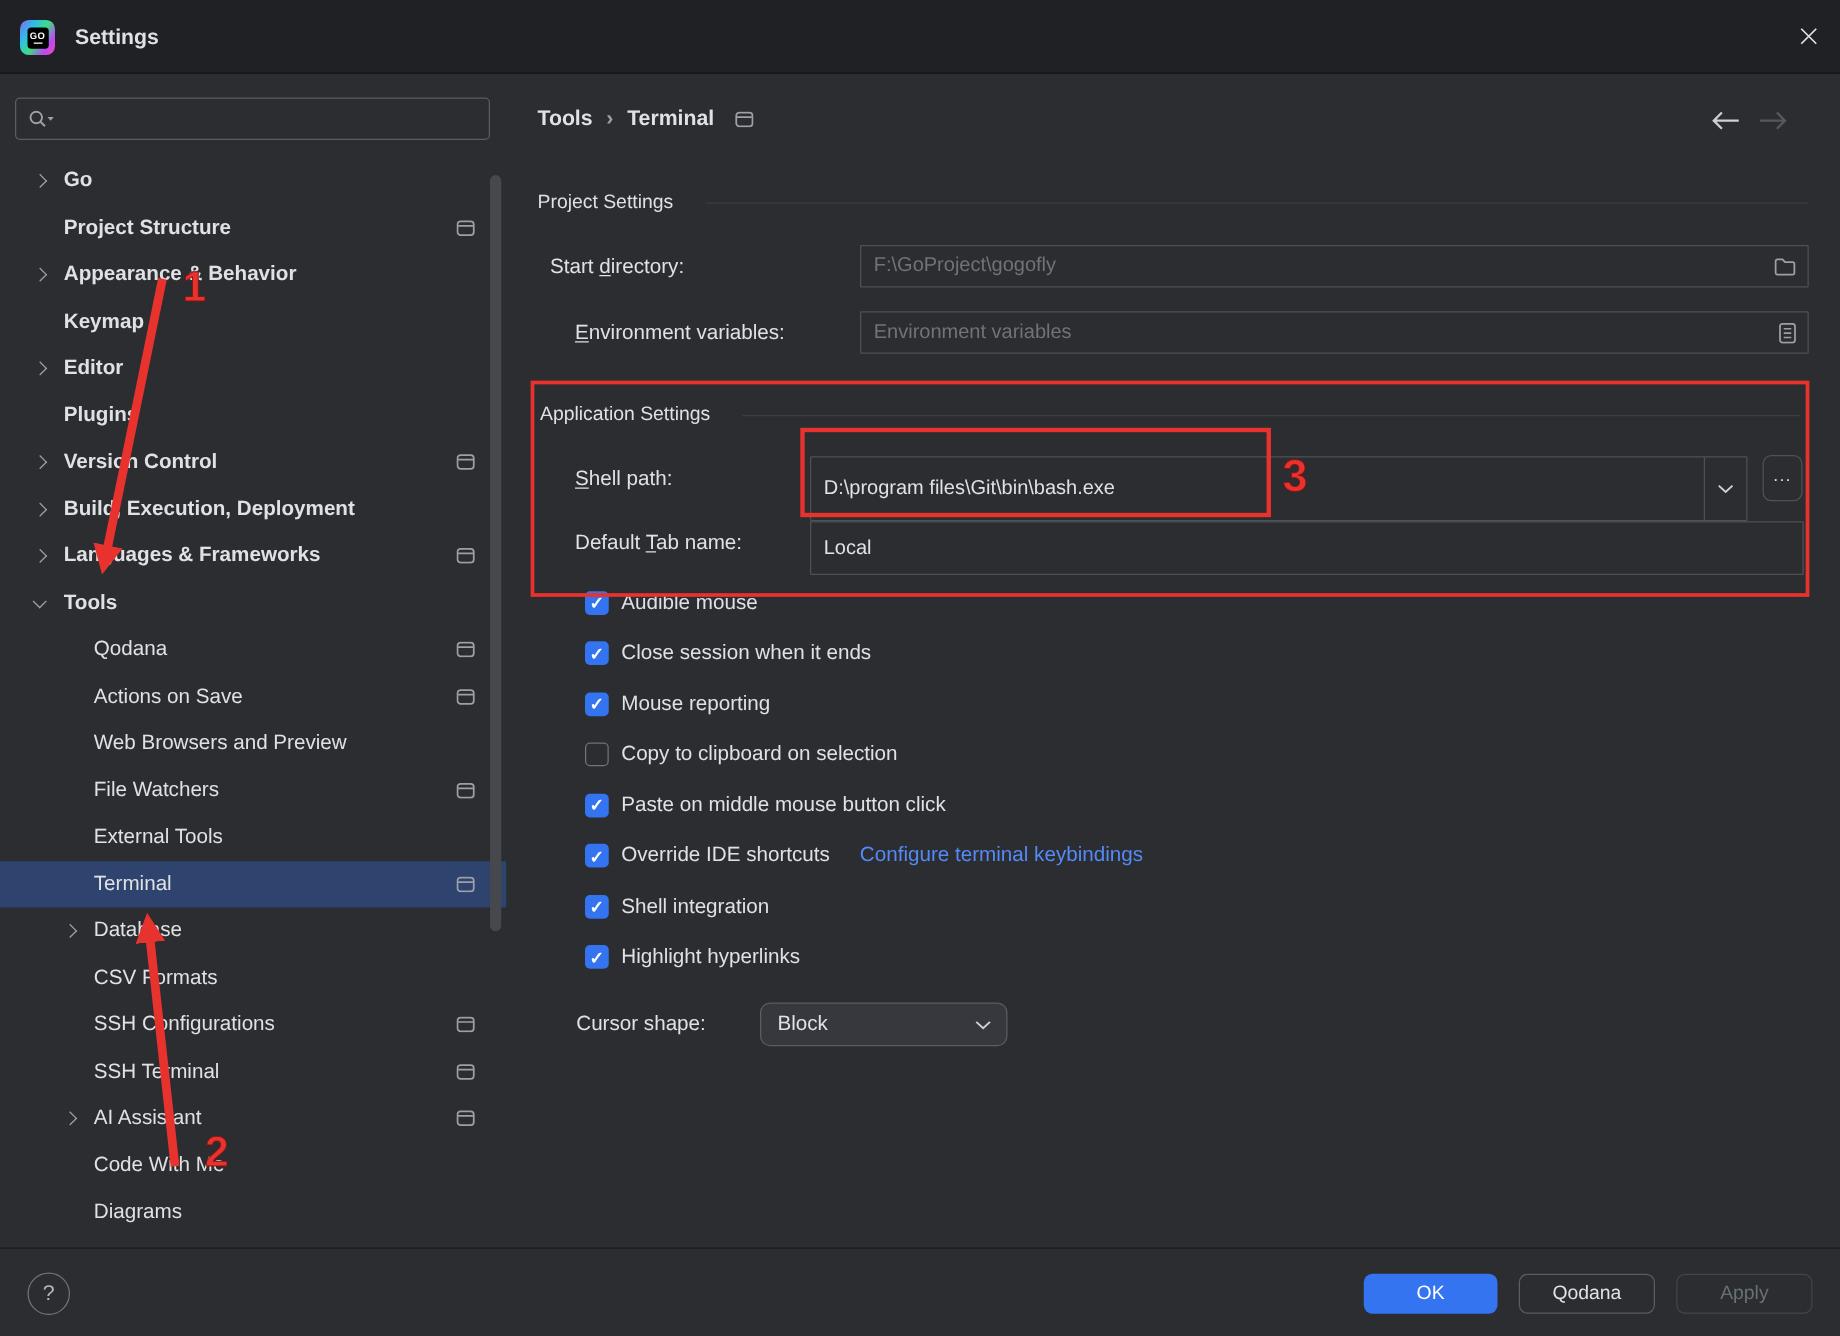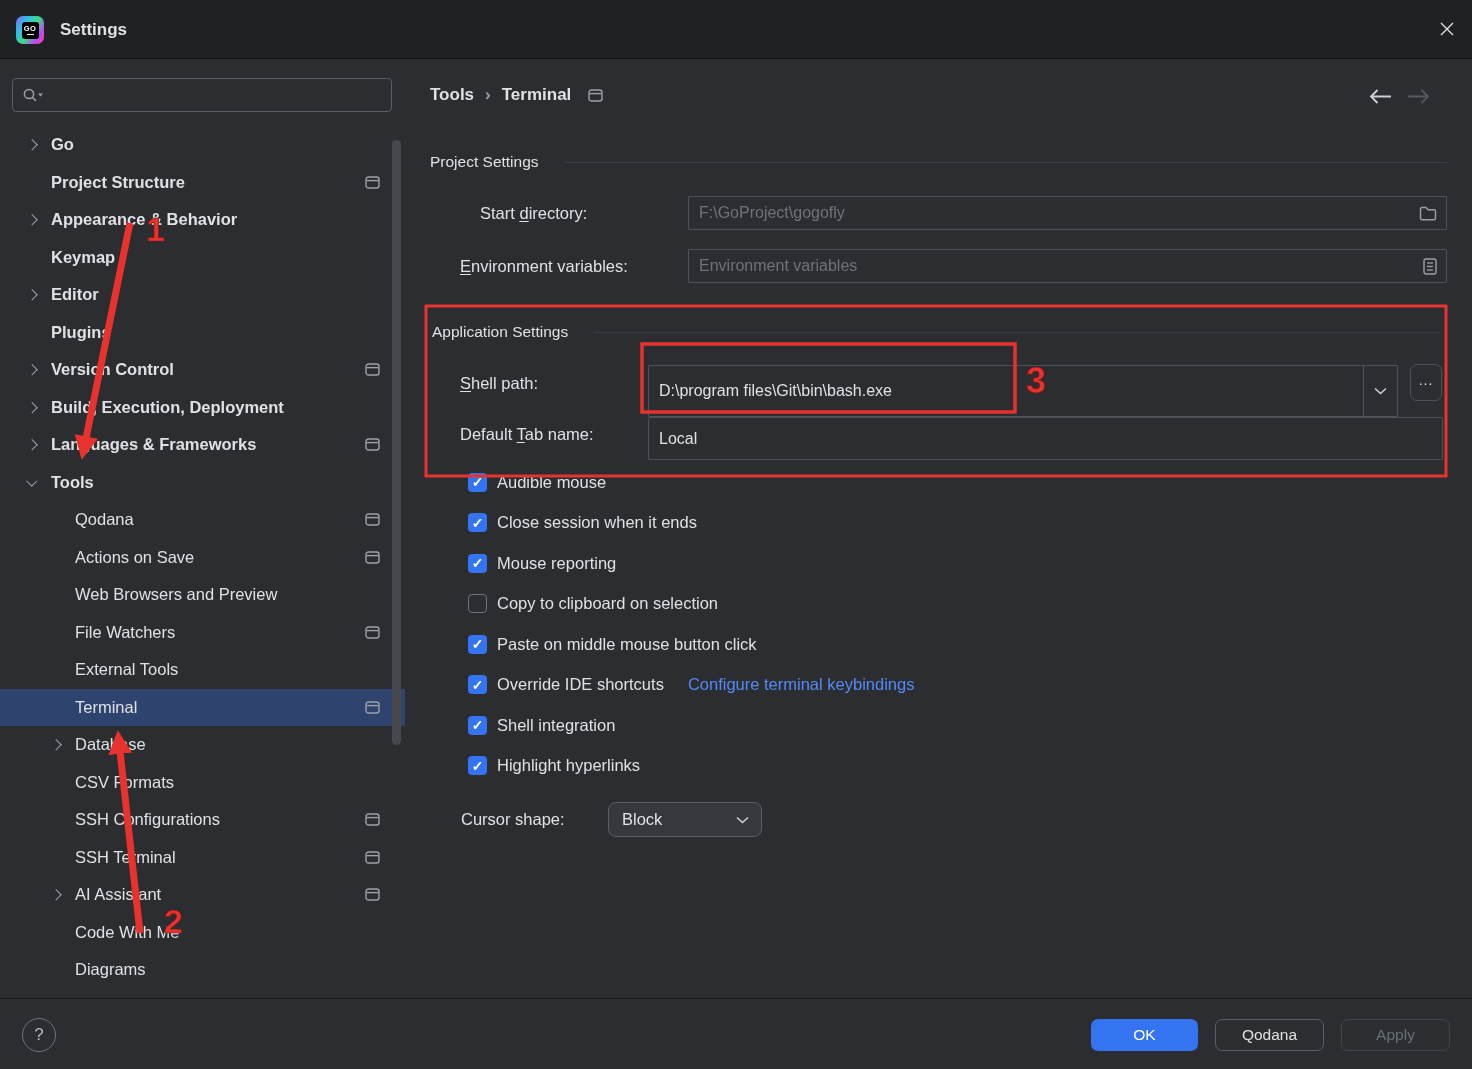--- a/index.html
+++ b/index.html
@@ -88,21 +88,21 @@
     width:19px; height:19px; border-radius:4px; flex:0 0 19px; cursor:pointer;
     display:flex; align-items:center; justify-content:center;
   }
   .cb.checked { background:#3574F0; }
   .cb.checked .tick { color:#fff; font-size:14px; font-weight:bold; line-height:1; }
   .cb.unchecked { background:transparent; border:1.5px solid #6F737A; }
   .opt-label { margin-left:10px; font-size:16.5px; color:#DFE1E5; }
   .opt-link { margin-left:24px; font-size:16.5px; color:#548AF7; cursor:pointer; text-decoration:none; }
   
   .select {
-    position:absolute; left:608px; top:802px; width:154px; height:35px;
+    position:absolute; left:608px; top:802px; width:198px; height:35px;
     background:#36383D; border:1px solid #5A5D63; border-radius:8px;
     display:flex; align-items:center; cursor:pointer;
   }
   .select .sel-val { flex:1; padding-left:13px; font-size:16.5px; color:#DFE1E5; }
   .select .sel-chev { margin-right:12px; display:flex; align-items:center; }
   
   .footer-line { position:absolute; left:0; top:998px; width:1472px; height:1px; background:#1A1B1E; }
   .help-btn {
     position:absolute; left:22px; top:1018px; width:34px; height:34px; border-radius:50%;
     border:1.5px solid #6F737A; color:#B4B8BF; font-size:17px;
@@ -339,21 +339,21 @@
     <svg width="25" height="17" viewBox="0 0 25 17">
         <path d="M2 8.5 H22 M15.5 2 L22 8.5 L15.5 15" fill="none" stroke="#55585E" stroke-width="1.8"></path>
       </svg>
   </div>
 
   <div class="group-head" style="left:430px; top:153px; width:1017px;">
     <span class="gh-label">Project Settings</span>
     <span class="gh-line"></span>
   </div>
 
-  <div class="fld-label" style="left:480px; top:196px; height:34px;">
+  <div class="fld-label" style="left:440px; top:196px; height:34px;">
     <span><span>Start </span><span class="mn">d</span><span>irectory:</span></span>
   </div>
   <div class="txt-field" style="left:688px; top:196px; width:759px; height:34px;">
     <input placeholder="F:\GoProject\gogofly" style="">
     <span class="field-icon">
       <svg width="18" height="15" viewBox="0 0 18 15">
           <path d="M1.5 3 a1.5 1.5 0 0 1 1.5 -1.5 h4 l2 2.2 h6 a1.5 1.5 0 0 1 1.5 1.5 v7 a1.5 1.5 0 0 1 -1.5 1.5 h-12 a1.5 1.5 0 0 1 -1.5 -1.5 Z" fill="none" stroke="#9DA0A8" stroke-width="1.4"></path>
         </svg>
     </span>
   </div>

